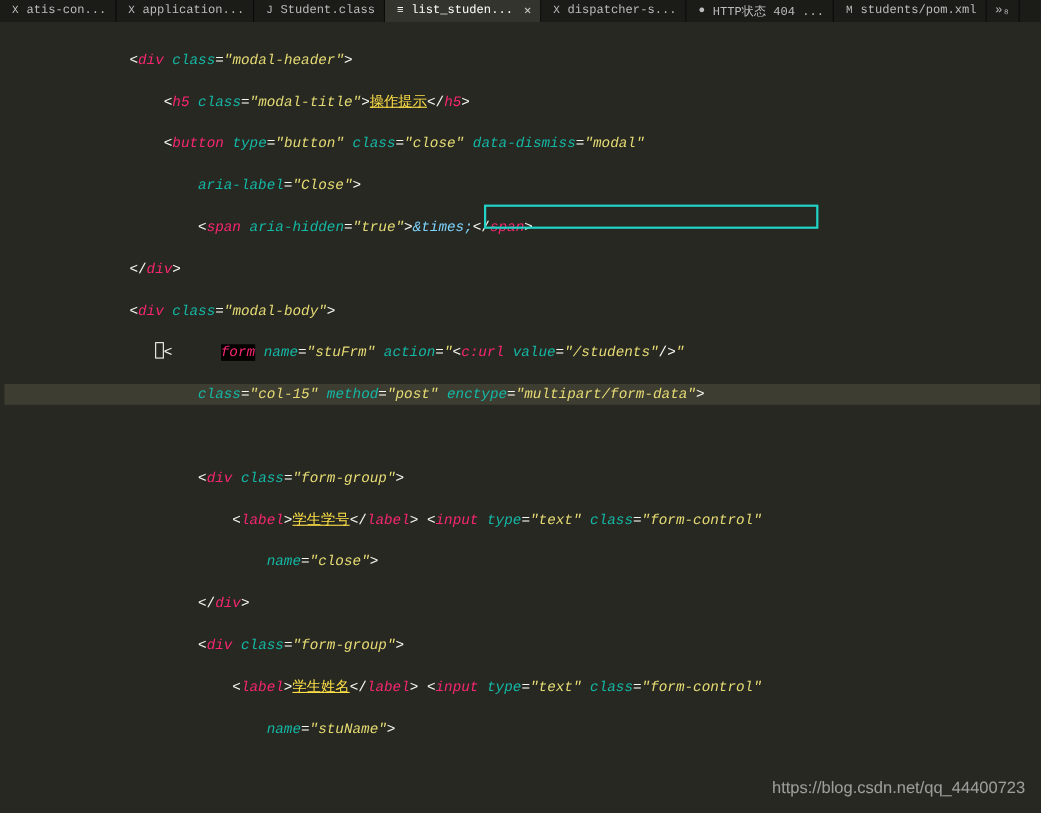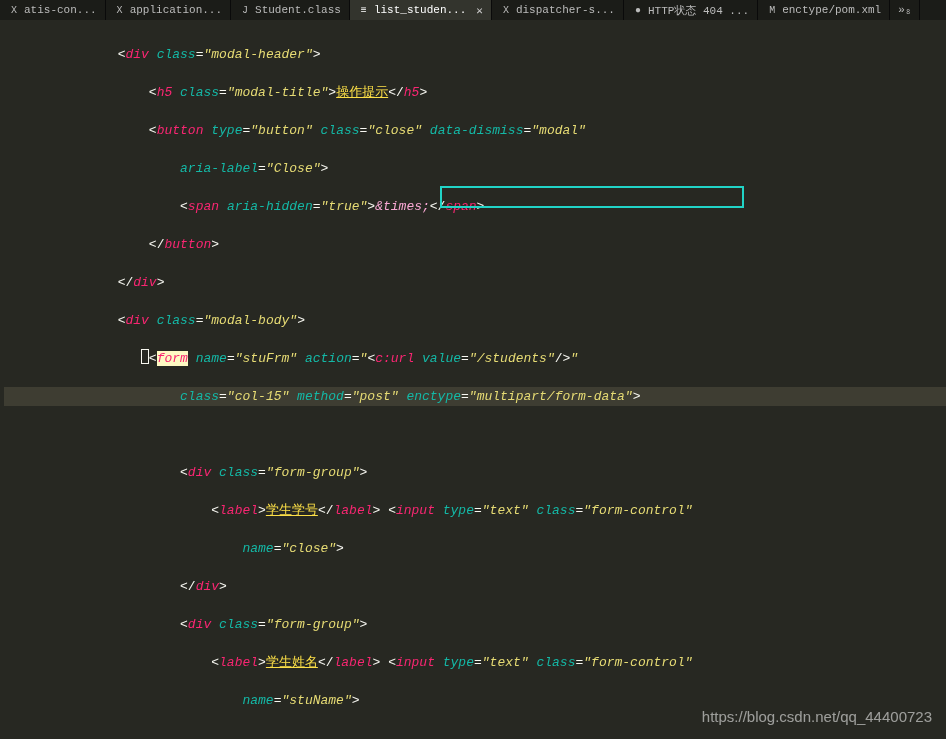--- a/index.html
+++ b/index.html
@@ -38,24 +38,24 @@
   line-height: 19px;
   white-space: pre;
 }
 .line { padding-left: 20px; }
 .line.hl { background: #3e3d32; }
 .p { color: #f8f8f2; font-style: normal; }
 .tg { color: #f92672; }
 .at { color: #14b8a6; }
 .op { color: #f8f8f2; font-style: normal; }
 .st { color: #e6db74; }
-.et { color: #f9a8d4; }
+.et { color: #7dd3fc; }
 .tx { color: #fde047; font-style: normal; text-decoration: underline; }
 .cm { color: #75715e; }
-.sel { background: #fef9c3; }
+.sel { background: #000000; margin-left: 44px; }
 .cursor-box {
   position: absolute;
   border: 1px solid #f8f8f0;
   width: 8px; height: 15px;
   pointer-events: none;
 }
 .highlight-rect {
   position: absolute;
   border: 2px solid #21d4c7;
   top: 186px;
@@ -98,34 +98,33 @@
   <div class="tab">
       <span class="tab-icon">X</span>
       <span>dispatcher-s...</span>
     </div>
   <div class="tab">
       <span class="tab-icon">●</span>
       <span>HTTP状态 404 ...</span>
     </div>
   <div class="tab">
       <span class="tab-icon">M</span>
-      <span>enctype/pom.xml</span>
+      <span>students/pom.xml</span>
     </div>
   <div class="tab">
       <span>»₈</span>
     </div>
 </div>
 
 <div class="editor">
 <div class="line">            <span class="p">&lt;</span><span class="tg">div</span> <span class="at">class</span><span class="op">=</span><span class="st">"<span>modal-header</span>"</span><span class="p">&gt;</span></div>
 <div class="line">                <span class="p">&lt;</span><span class="tg">h5</span> <span class="at">class</span><span class="op">=</span><span class="st">"<span>modal-title</span>"</span><span class="p">&gt;</span><span class="tx">操作提示</span><span class="p">&lt;/</span><span class="tg">h5</span><span class="p">&gt;</span></div>
 <div class="line">                <span class="p">&lt;</span><span class="tg">button</span> <span class="at">type</span><span class="op">=</span><span class="st">"<span>button</span>"</span> <span class="at">class</span><span class="op">=</span><span class="st">"<span>close</span>"</span> <span class="at">data-dismiss</span><span class="op">=</span><span class="st">"<span>modal</span>"</span></div>
 <div class="line">                    <span class="at">aria-label</span><span class="op">=</span><span class="st">"<span>Close</span>"</span><span class="p">&gt;</span></div>
 <div class="line">                    <span class="p">&lt;</span><span class="tg">span</span> <span class="at">aria-hidden</span><span class="op">=</span><span class="st">"<span>true</span>"</span><span class="p">&gt;</span><span class="et">&amp;times;</span><span class="p">&lt;/</span><span class="tg">span</span><span class="p">&gt;</span></div>
-<div class="line">                <span class="p">&lt;/</span><span class="tg">button</span><span class="p">&gt;</span></div>
 <div class="line">            <span class="p">&lt;/</span><span class="tg">div</span><span class="p">&gt;</span></div>
 <div class="line">            <span class="p">&lt;</span><span class="tg">div</span> <span class="at">class</span><span class="op">=</span><span class="st">"<span>modal-body</span>"</span><span class="p">&gt;</span></div>
 <div class="line">               <span class="cursor-box"></span> <span class="p">&lt;</span><span class="tg sel">form</span> <span class="at">name</span><span class="op">=</span><span class="st">"<span>stuFrm</span>"</span> <span class="at">action</span><span class="op">=</span><span class="st">"</span><span class="p">&lt;</span><span class="tg">c:url</span> <span class="at">value</span><span class="op">=</span><span class="st">"<span>/students</span>"</span><span class="p">/&gt;</span><span class="st">"</span></div>
 <div class="line hl">                    <span class="at">class</span><span class="op">=</span><span class="st">"<span>col-15</span>"</span> <span class="at">method</span><span class="op">=</span><span class="st">"<span>post</span>"</span> <span class="at">enctype</span><span class="op">=</span><span class="st">"<span>multipart/form-data</span>"</span><span class="p">&gt;</span></div>
 <div class="line"> </div>
 <div class="line">                    <span class="p">&lt;</span><span class="tg">div</span> <span class="at">class</span><span class="op">=</span><span class="st">"<span>form-group</span>"</span><span class="p">&gt;</span></div>
 <div class="line">                        <span class="p">&lt;</span><span class="tg">label</span><span class="p">&gt;</span><span class="tx">学生学号</span><span class="p">&lt;/</span><span class="tg">label</span><span class="p">&gt;</span> <span class="p">&lt;</span><span class="tg">input</span> <span class="at">type</span><span class="op">=</span><span class="st">"<span>text</span>"</span> <span class="at">class</span><span class="op">=</span><span class="st">"<span>form-control</span>"</span></div>
 <div class="line">                            <span class="at">name</span><span class="op">=</span><span class="st">"<span>close</span>"</span><span class="p">&gt;</span></div>
 <div class="line">                    <span class="p">&lt;/</span><span class="tg">div</span><span class="p">&gt;</span></div>
 <div class="line">                    <span class="p">&lt;</span><span class="tg">div</span> <span class="at">class</span><span class="op">=</span><span class="st">"<span>form-group</span>"</span><span class="p">&gt;</span></div>

